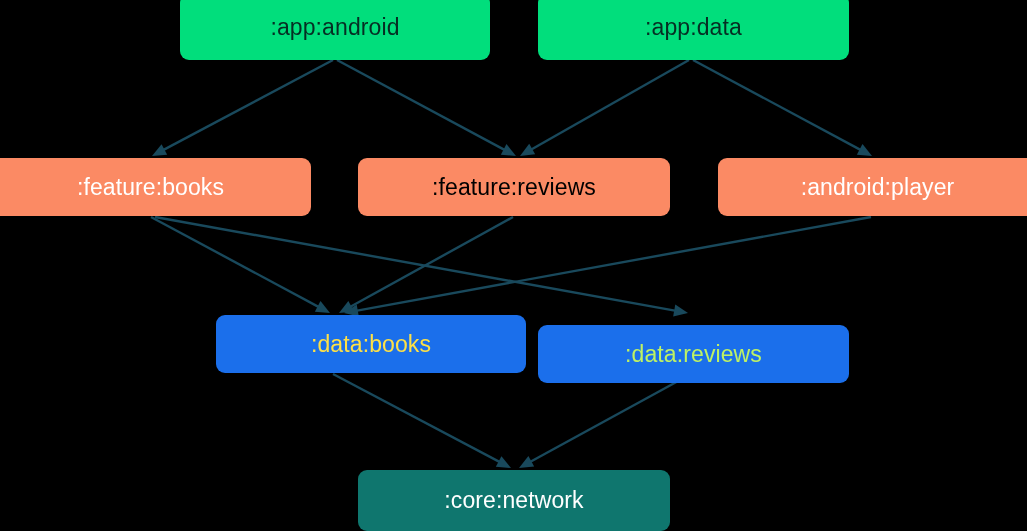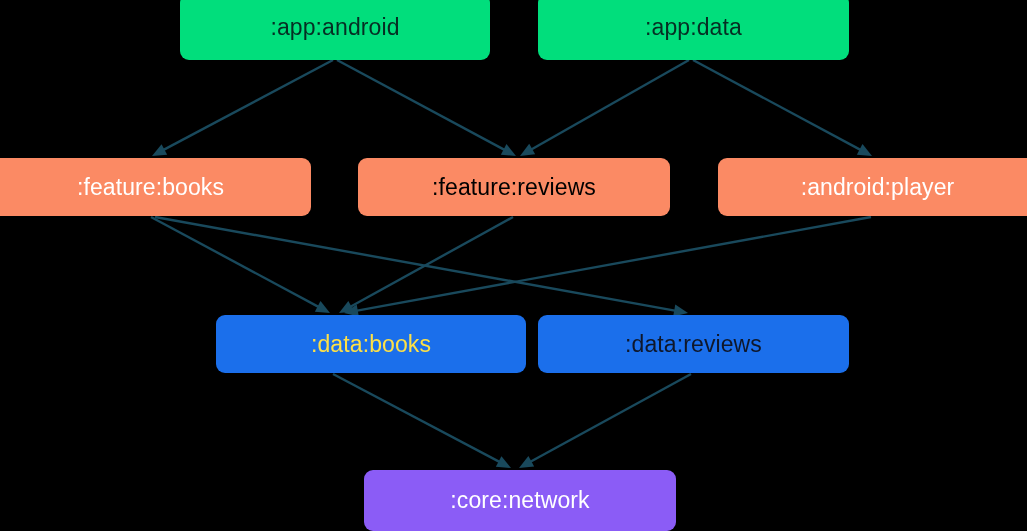--- a/index.html
+++ b/index.html
@@ -104,21 +104,21 @@
       </div>
       <div class="graph-node" style="left: 358px; top: 158px; width: 312px; height: 58px; background: rgb(251, 138, 100); color: #000000;">
         <span class="node-label">:feature:reviews</span>
       </div>
       <div class="graph-node" style="left: 718px; top: 158px; width: 319px; height: 58px; background: rgb(251, 138, 100); color: rgb(255, 255, 255);">
         <span class="node-label">:android:player</span>
       </div>
       <div class="graph-node" style="left: 180px; top: 315px; width: 310px; height: 58px; background: rgb(27, 111, 235); color: #fde047; margin-left: 36px;">
         <span class="node-label">:data:books</span>
       </div>
-      <div class="graph-node" style="left: 538px; top: 315px; width: 311px; height: 58px; background: rgb(27, 111, 235); color: #0f172a;">
+      <div class="graph-node" style="left: 538px; top: 325px; width: 311px; height: 58px; background: rgb(27, 111, 235); color: #bef264;">
         <span class="node-label">:data:reviews</span>
       </div>
-      <div class="graph-node" style="left: 358px; top: 470px; width: 312px; height: 61px; background: #8b5cf6; color: rgb(255, 255, 255); margin-left: 6px;">
+      <div class="graph-node" style="left: 358px; top: 470px; width: 312px; height: 61px; background: #0f766e; color: rgb(255, 255, 255);">
         <span class="node-label">:core:network</span>
       </div>
     </div>
 
 </div>
 
 </body></html>

